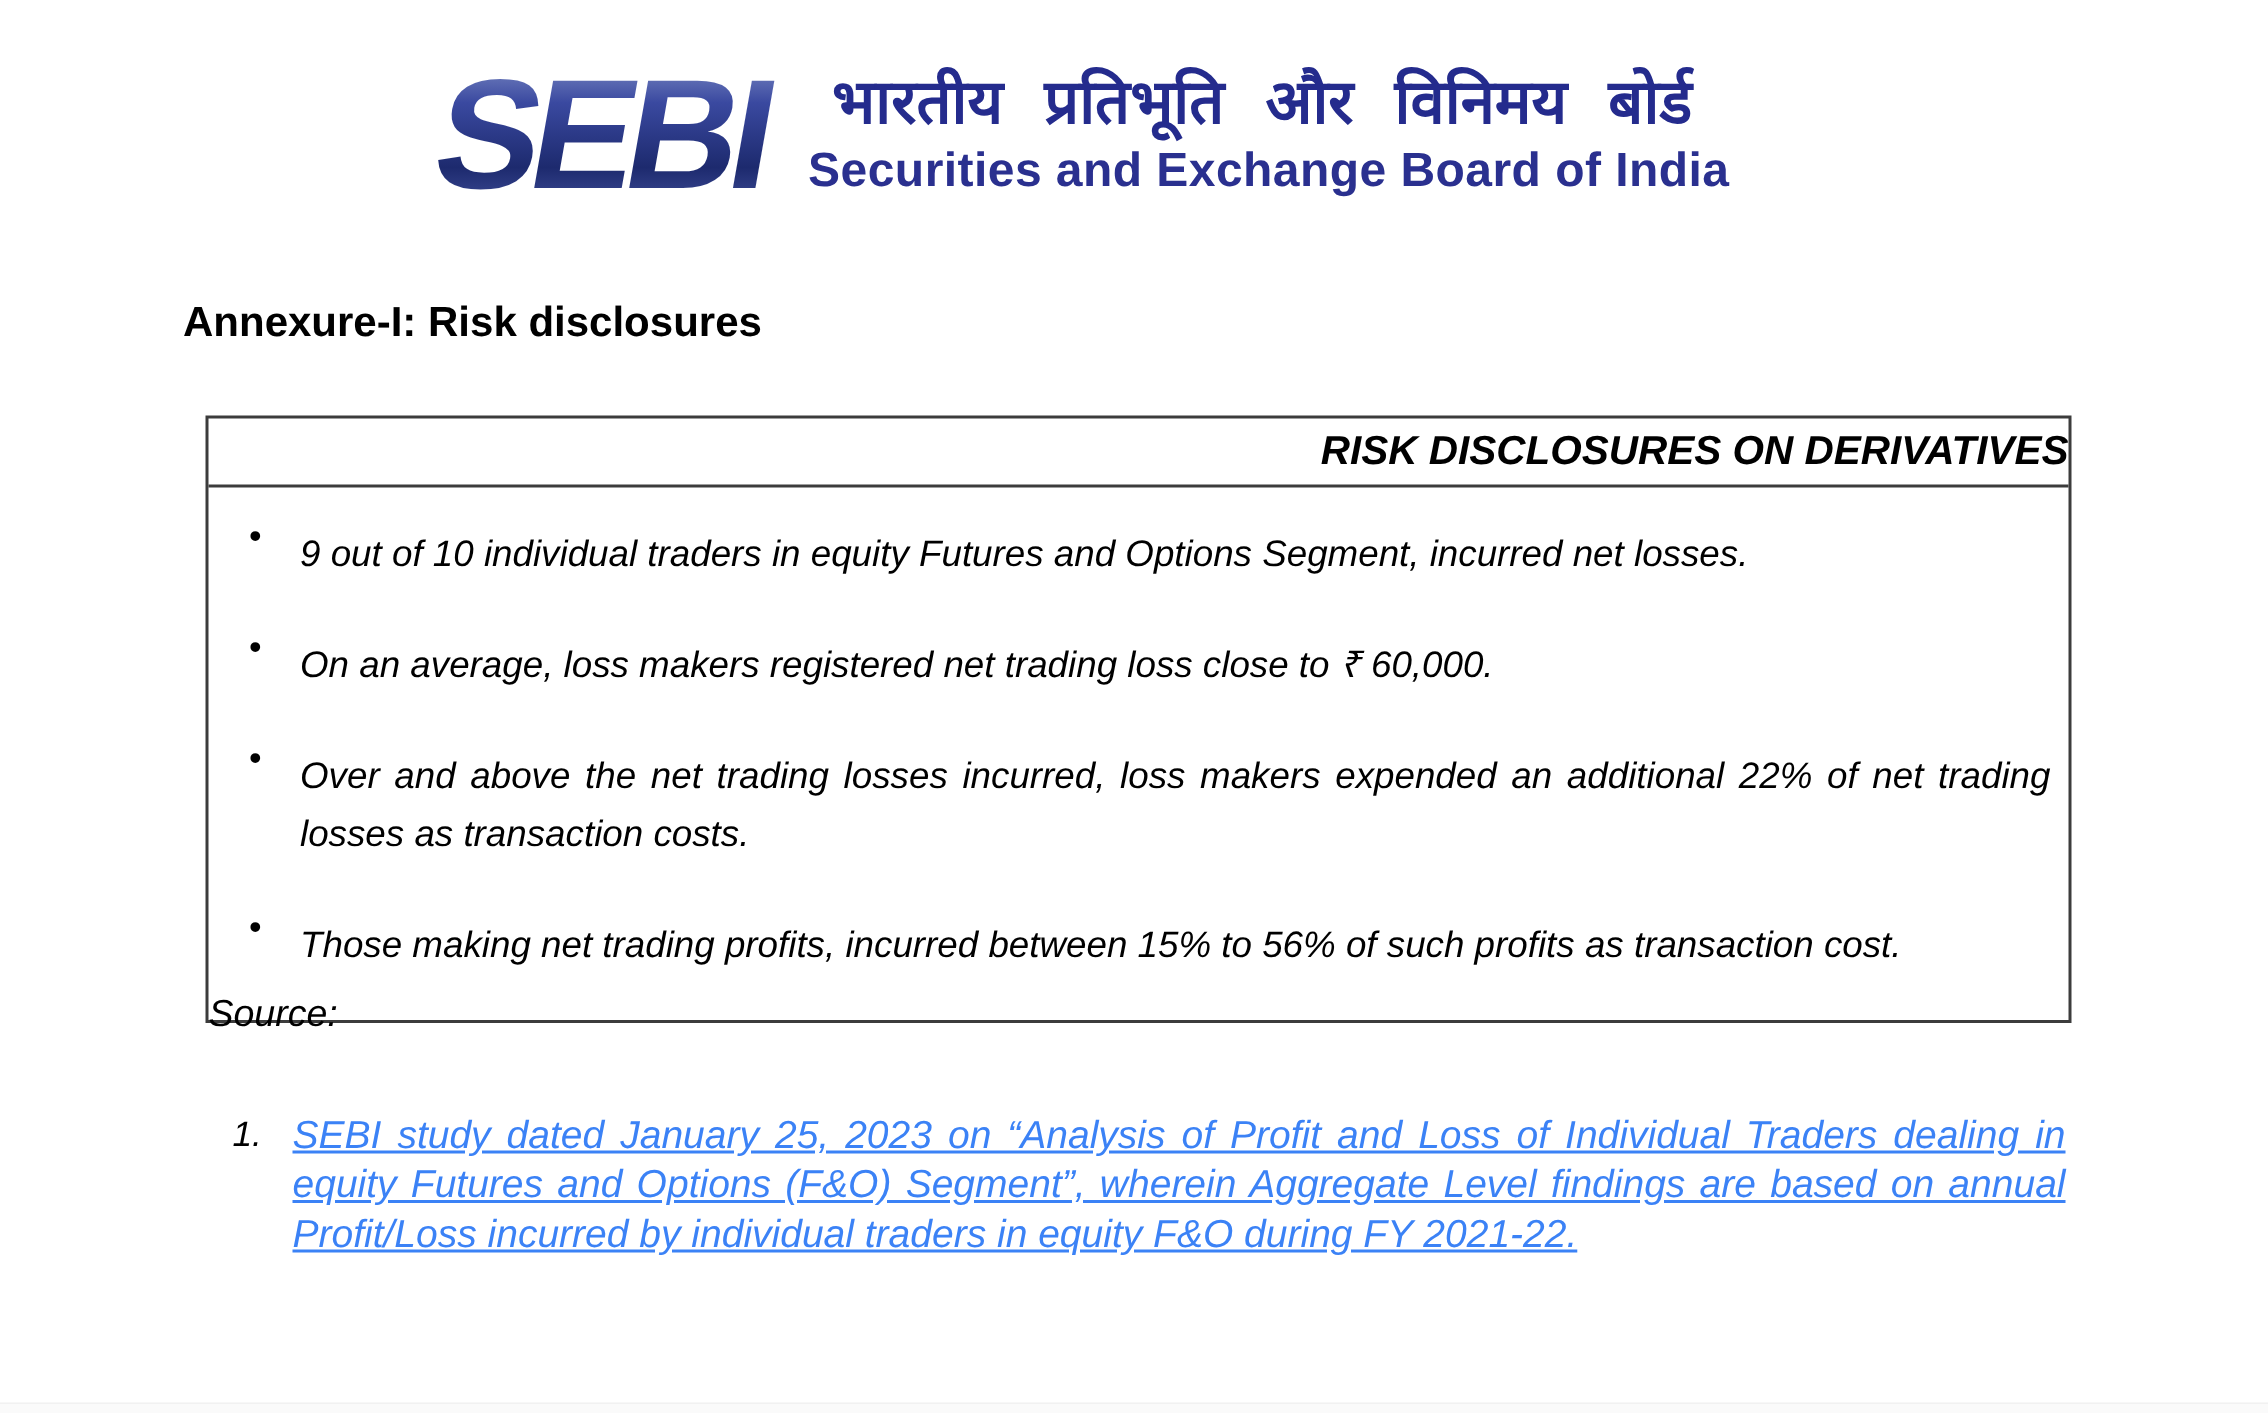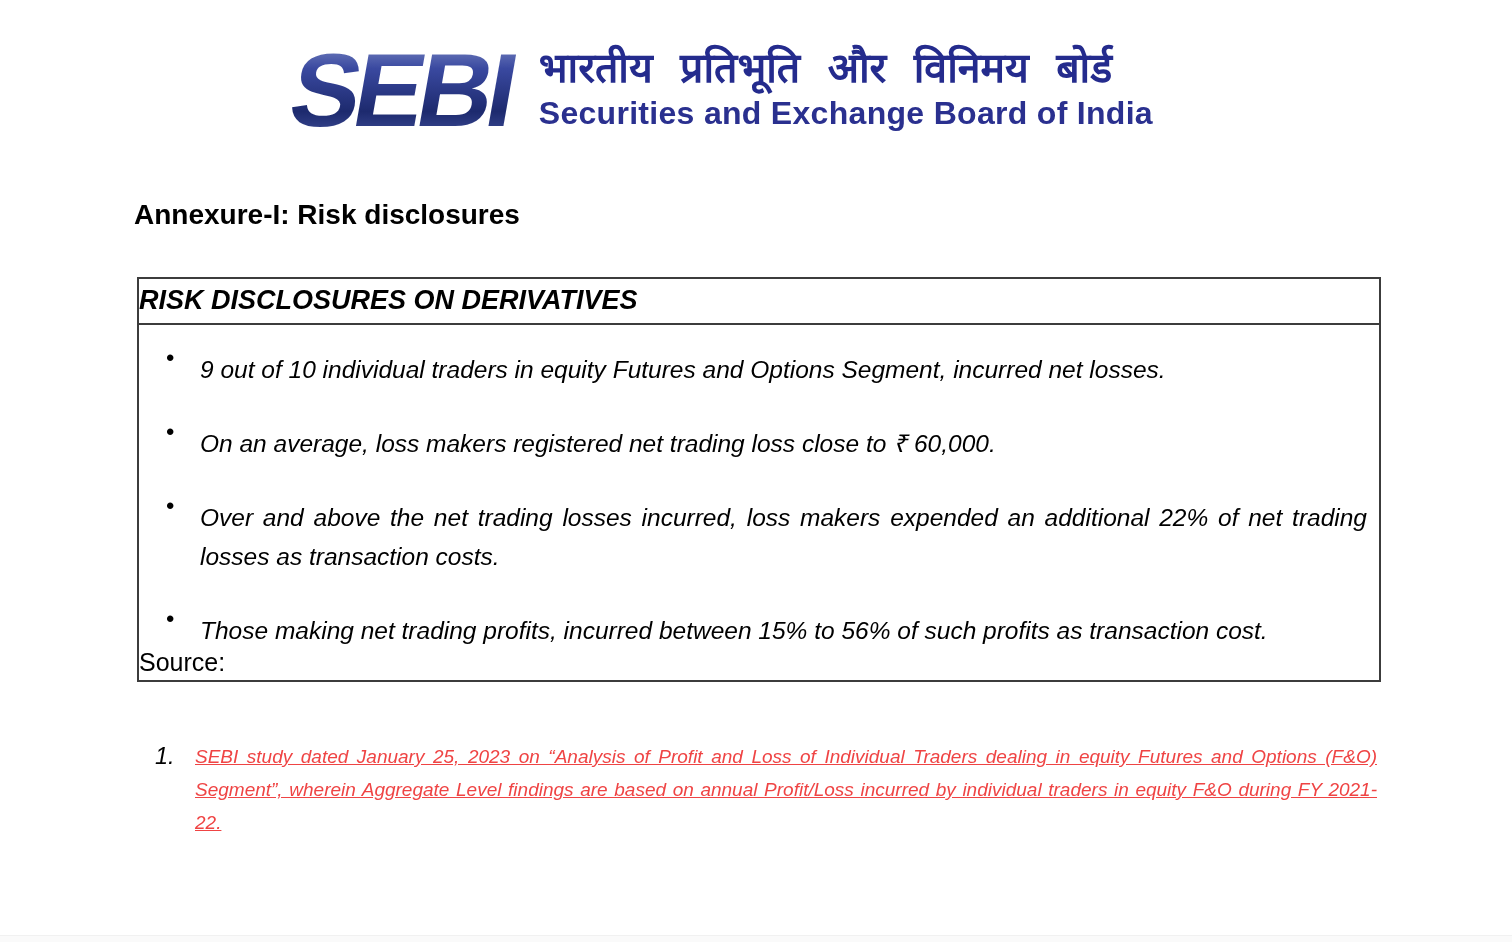--- a/index.html
+++ b/index.html
@@ -42,53 +42,54 @@
     margin-left: 14px;
     padding-top: 8px;
   }
   .org-name-hindi {
     color: #242b8d;
     font-weight: bold;
     font-size: 41px;
     line-height: 48px;
     word-spacing: 16px;
     white-space: nowrap;
+    margin-left: 16px;
   }
   .org-name-english {
     color: #2a308f;
     font-weight: bold;
     font-size: 32px;
     line-height: 36px;
     margin-top: 3px;
     letter-spacing: 0.3px;
     white-space: nowrap;
   }
 
   
   .page-title {
     position: absolute;
-    left: 134px;
+    left: 122px;
     top: 180px;
     font-size: 28px;
     font-weight: bold;
     color: #000000;
   }
 
   
   .disclosure-box {
     position: absolute;
     left: 137px;
     top: 277px;
     width: 1240px;
     border: 2px solid #3c3c3c;
     background: #ffffff;
   }
   .box-header {
     border-bottom: 2px solid #3c3c3c;
-    text-align: left;
+    text-align: right;
     font-weight: bold;
     font-style: italic;
     font-size: 27px;
     padding: 6px 0 7px 0;
   }
   .box-body {
     padding: 12px 12px 30px 13px;
   }
   .bullet-list {
     list-style: none;
@@ -117,44 +118,45 @@
     flex: 1;
     text-align: justify;
     line-height: 39px;
     margin-top: 11px;
   }
 
   
   .source-label {
     position: absolute;
     left: 139px;
-    top: 648px;
+    top: 662px;
+    font-style: italic;
     font-size: 25px;
   }
   .source-list {
     position: absolute;
     left: 155px;
     top: 740px;
     width: 1222px;
     display: flex;
   }
   .item-number {
     flex: 0 0 40px;
     width: 40px;
     font-style: italic;
     font-size: 23.5px;
     line-height: 33px;
     color: #000000;
   }
   .source-link {
     flex: 1;
     font-style: italic;
-    font-size: 19px;
+    font-size: 26px;
     line-height: 33px;
-    color: #ef4444;
+    color: #3b82f6;
     text-decoration: underline;
     text-align: justify;
     cursor: pointer;
   }
 
   
   .bottom-edge {
     position: absolute;
     left: 0;
     right: 0;

